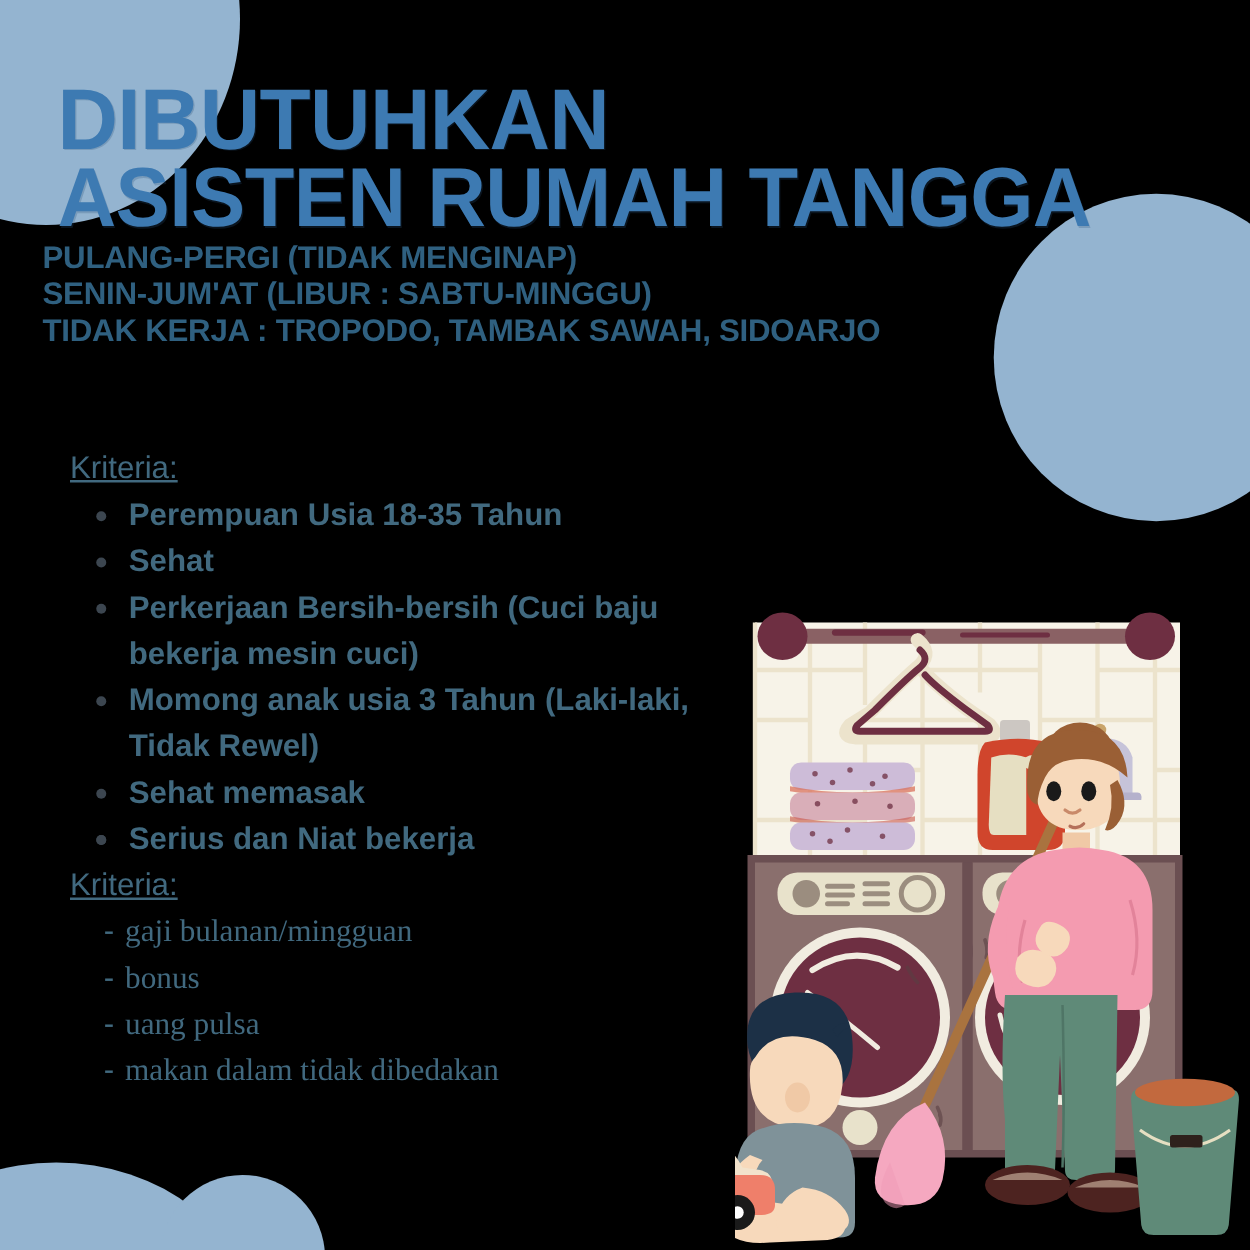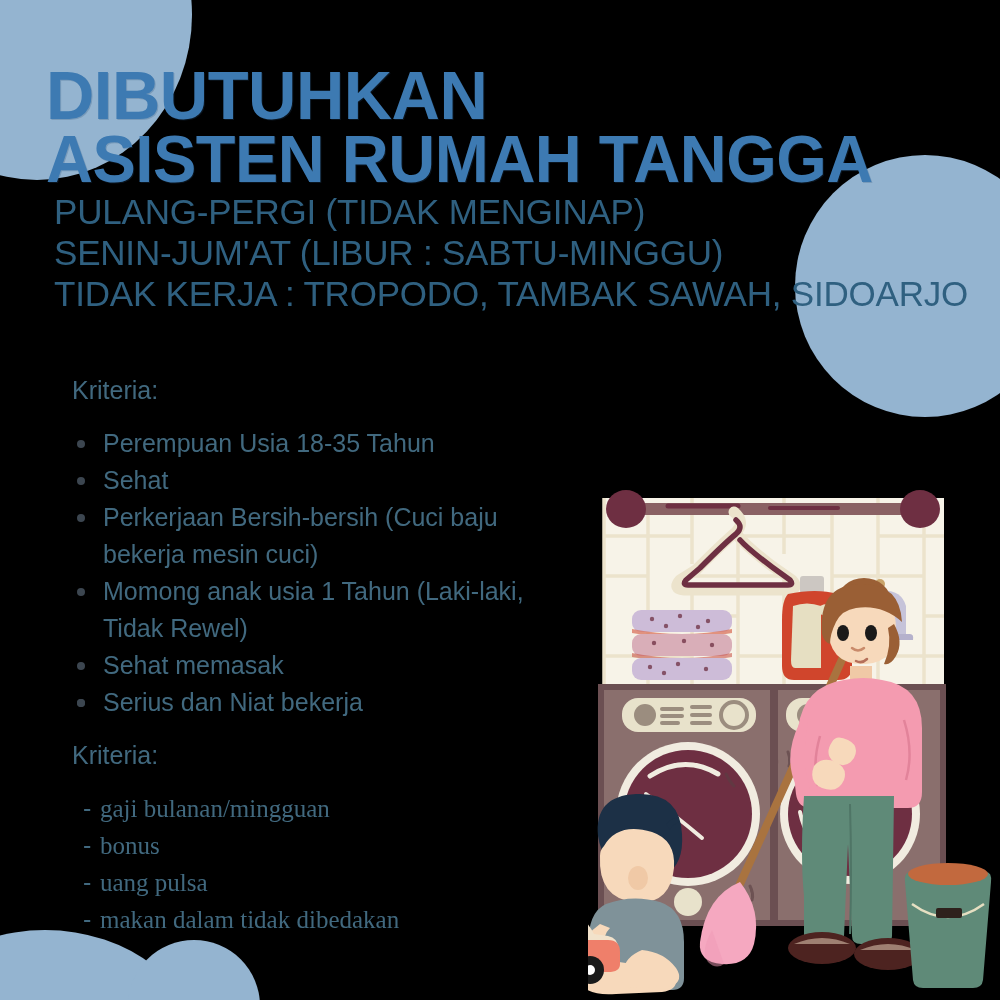--- a/index.html
+++ b/index.html
@@ -49,56 +49,58 @@
     transform-origin: left top;
     white-space: nowrap;
     text-shadow: 1px 1px 0 rgba(40,80,120,0.25);
   }
   #headline .hl-line { display: block; }
   #headline .hl-line.l2 { font-size: 67px; }
 
   
   #subblock {
     position: absolute;
-    left: 54px;
+    left: 34px;
     top: 192px;
     width: 930px;
     color: #2f6080;
-    font-weight: normal;
-    font-size: 35px;
+    font-weight: bold;
+    font-size: 25px;
     line-height: 1.17;
     letter-spacing: -0.2px;
     white-space: nowrap;
   }
   #subblock .sb-line { display: block; }
 
   
   #bodyblock {
     position: absolute;
     left: 56px;
     top: 356px;
     width: 520px;
     color: #41697f;
     font-size: 25px;
     line-height: 1.48;
   }
   .section-label {
     display: block;
-    margin: 16px;
+    margin: 0;
     padding: 0;
+    text-decoration: underline;
   }
   ul.criteria {
     list-style: none;
     margin: 1px 0 0 0;
     padding: 0;
   }
   ul.criteria li {
     position: relative;
     padding-left: 47px;
     margin-bottom: 0px;
+    font-weight: bold;
   }
   ul.criteria li .bullet-dot {
     position: absolute;
     left: 21px;
     top: 15px;
     width: 8px;
     height: 8px;
     border-radius: 50%;
     background: #3c4650;
   }
@@ -148,21 +150,21 @@
     <span class="sb-line">SENIN-JUM'AT (LIBUR : SABTU-MINGGU)</span>
     <span class="sb-line">TIDAK KERJA : TROPODO, TAMBAK SAWAH, SIDOARJO</span>
   </div>
 
   <div id="bodyblock">
     <span class="section-label">Kriteria:</span>
     <ul class="criteria" id="criteria-list">
         <li><span class="bullet-dot"></span><span>Perempuan Usia 18-35 Tahun</span></li>
         <li><span class="bullet-dot"></span><span>Sehat</span></li>
         <li><span class="bullet-dot"></span><span>Perkerjaan Bersih-bersih (Cuci baju bekerja mesin cuci)</span></li>
-        <li><span class="bullet-dot"></span><span>Momong anak usia 1 Tahun (Laki-laki, Tidak Rewel)</span></li>
+        <li><span class="bullet-dot"></span><span>Momong anak usia 3 Tahun (Laki-laki, Tidak Rewel)</span></li>
         <li><span class="bullet-dot"></span><span>Sehat memasak</span></li>
         <li><span class="bullet-dot"></span></li>
         <li><span class="bullet-dot"></span><span>Serius dan Niat bekerja</span></li>
       </ul>
     <span class="section-label">Kriteria:</span>
     <ul class="benefits" id="benefit-list">
         <li><span class="dash">-</span><span class="btext">gaji bulanan/mingguan</span></li>
         <li><span class="dash">-</span><span class="btext">bonus</span></li>
         <li><span class="dash">-</span><span class="btext">uang pulsa</span></li>
         <li><span class="dash">-</span><span class="btext">makan dalam tidak dibedakan</span></li>

